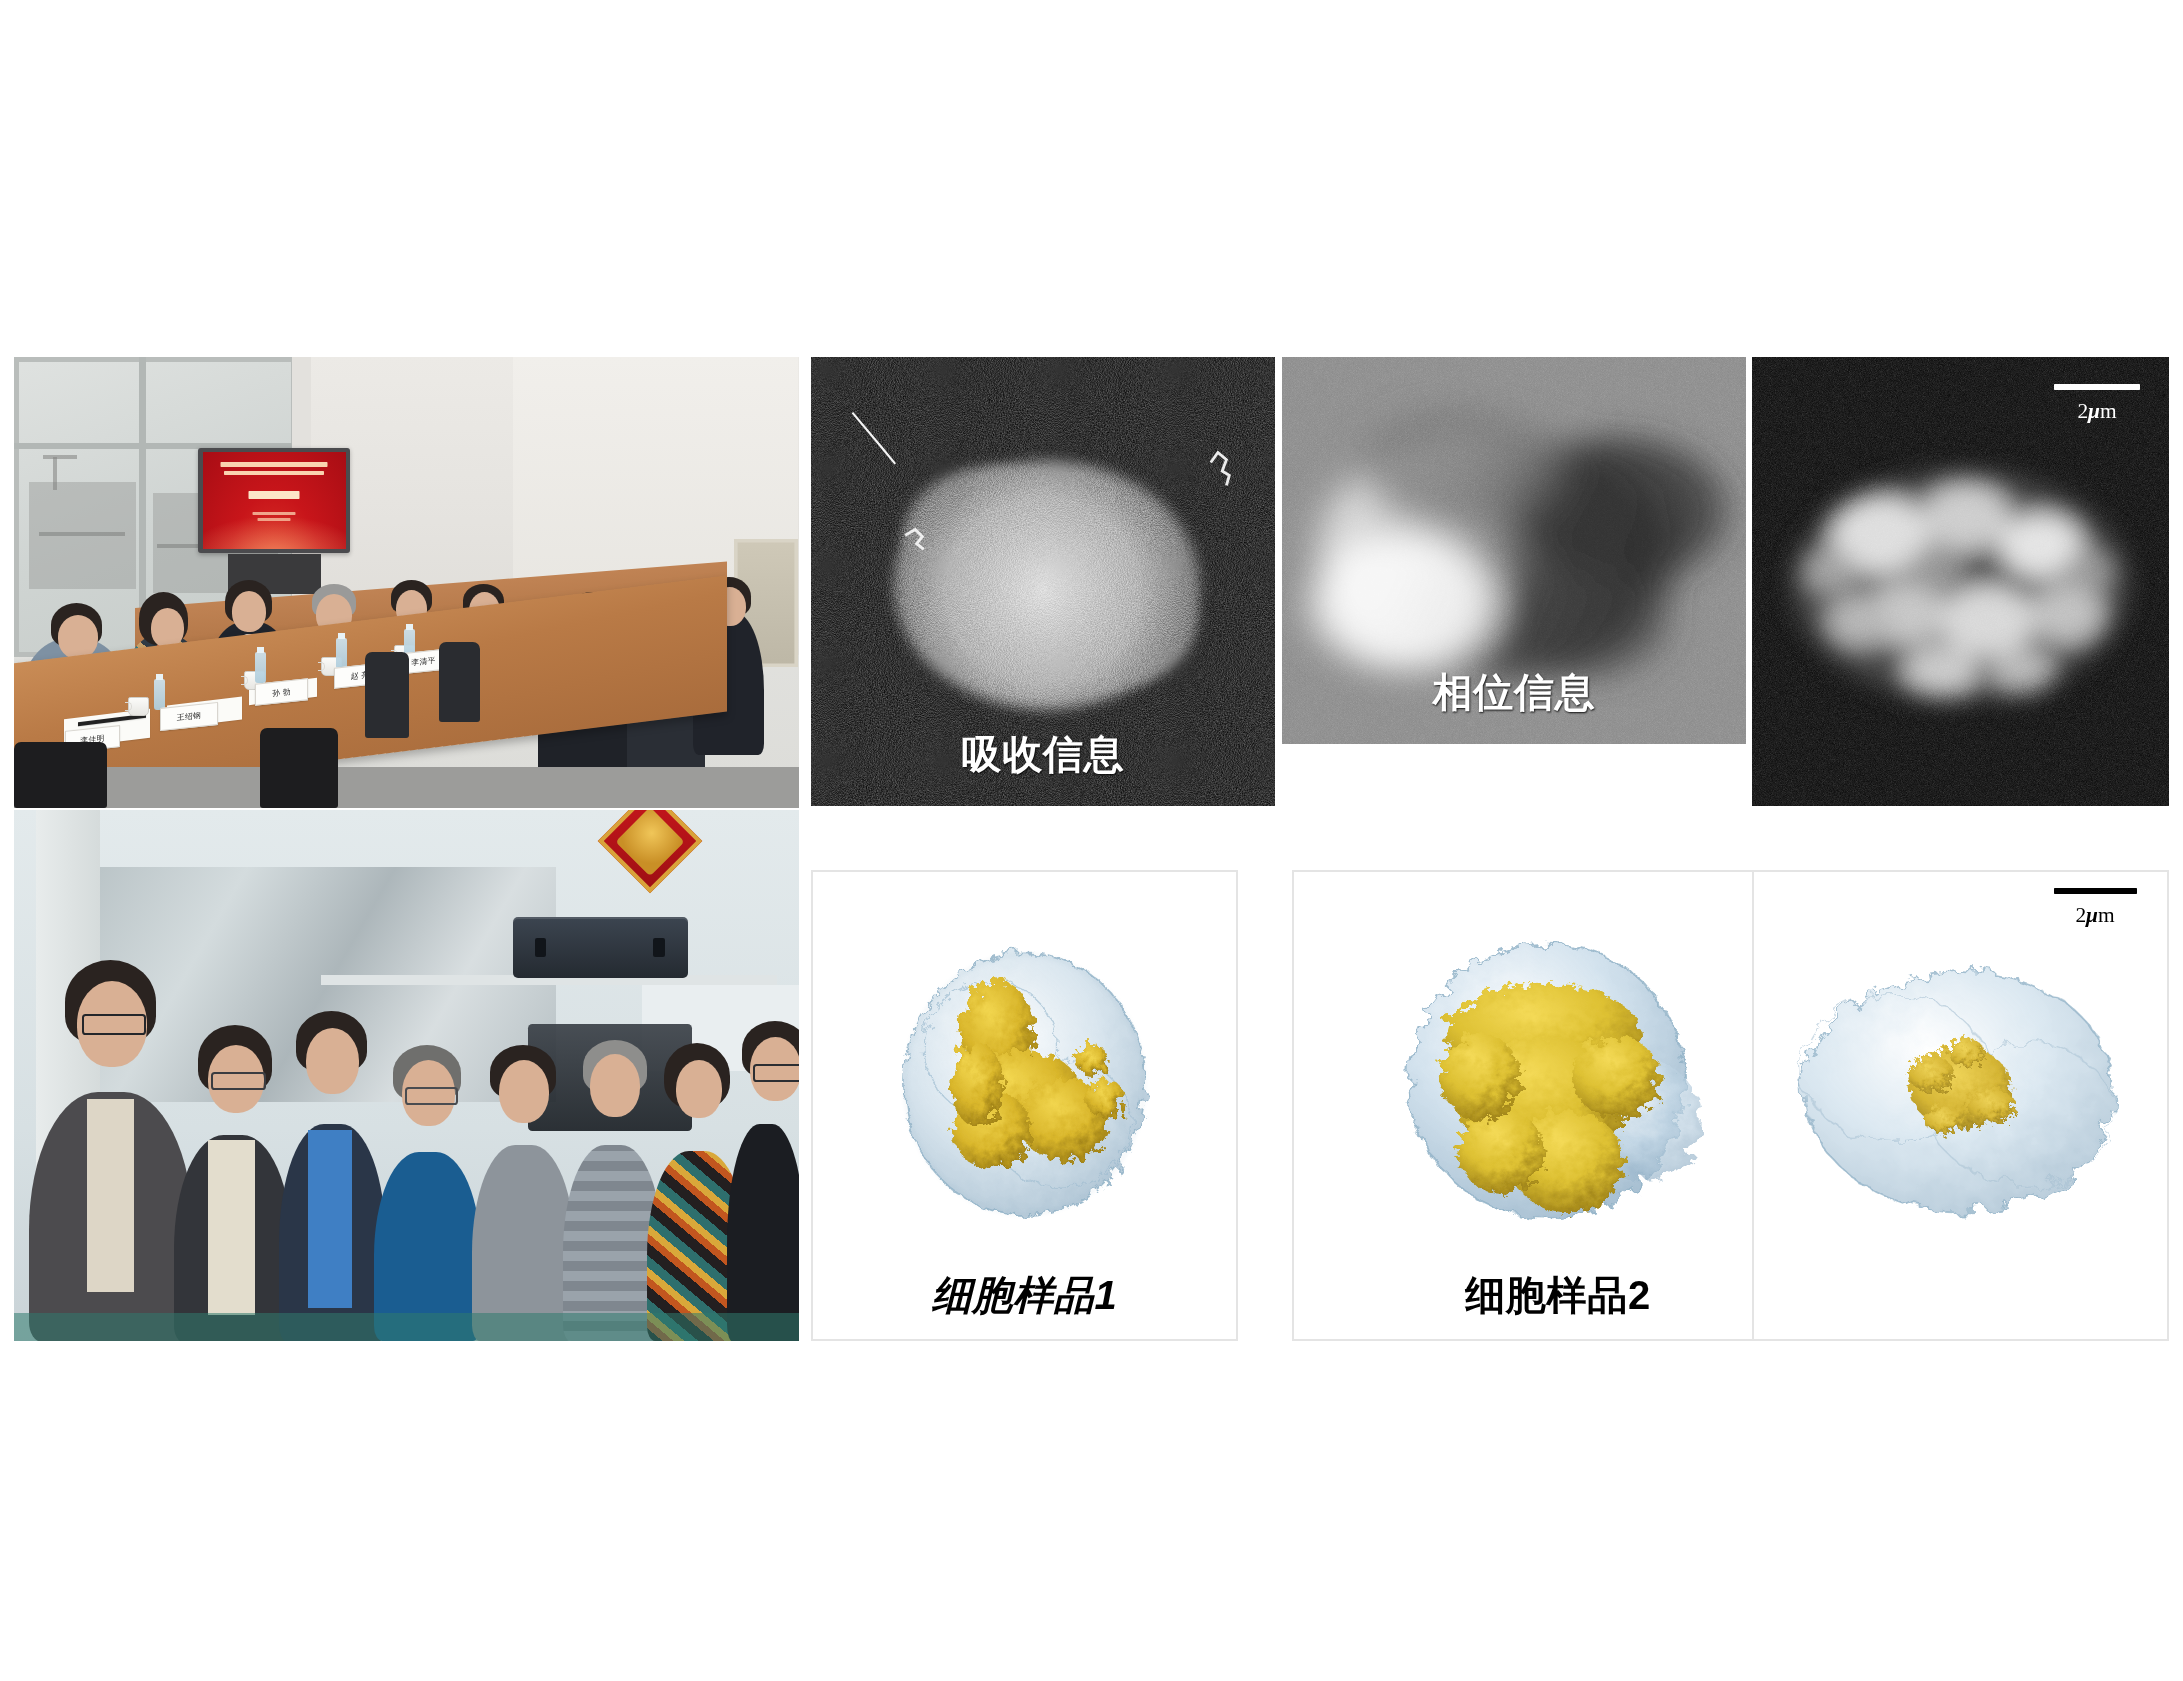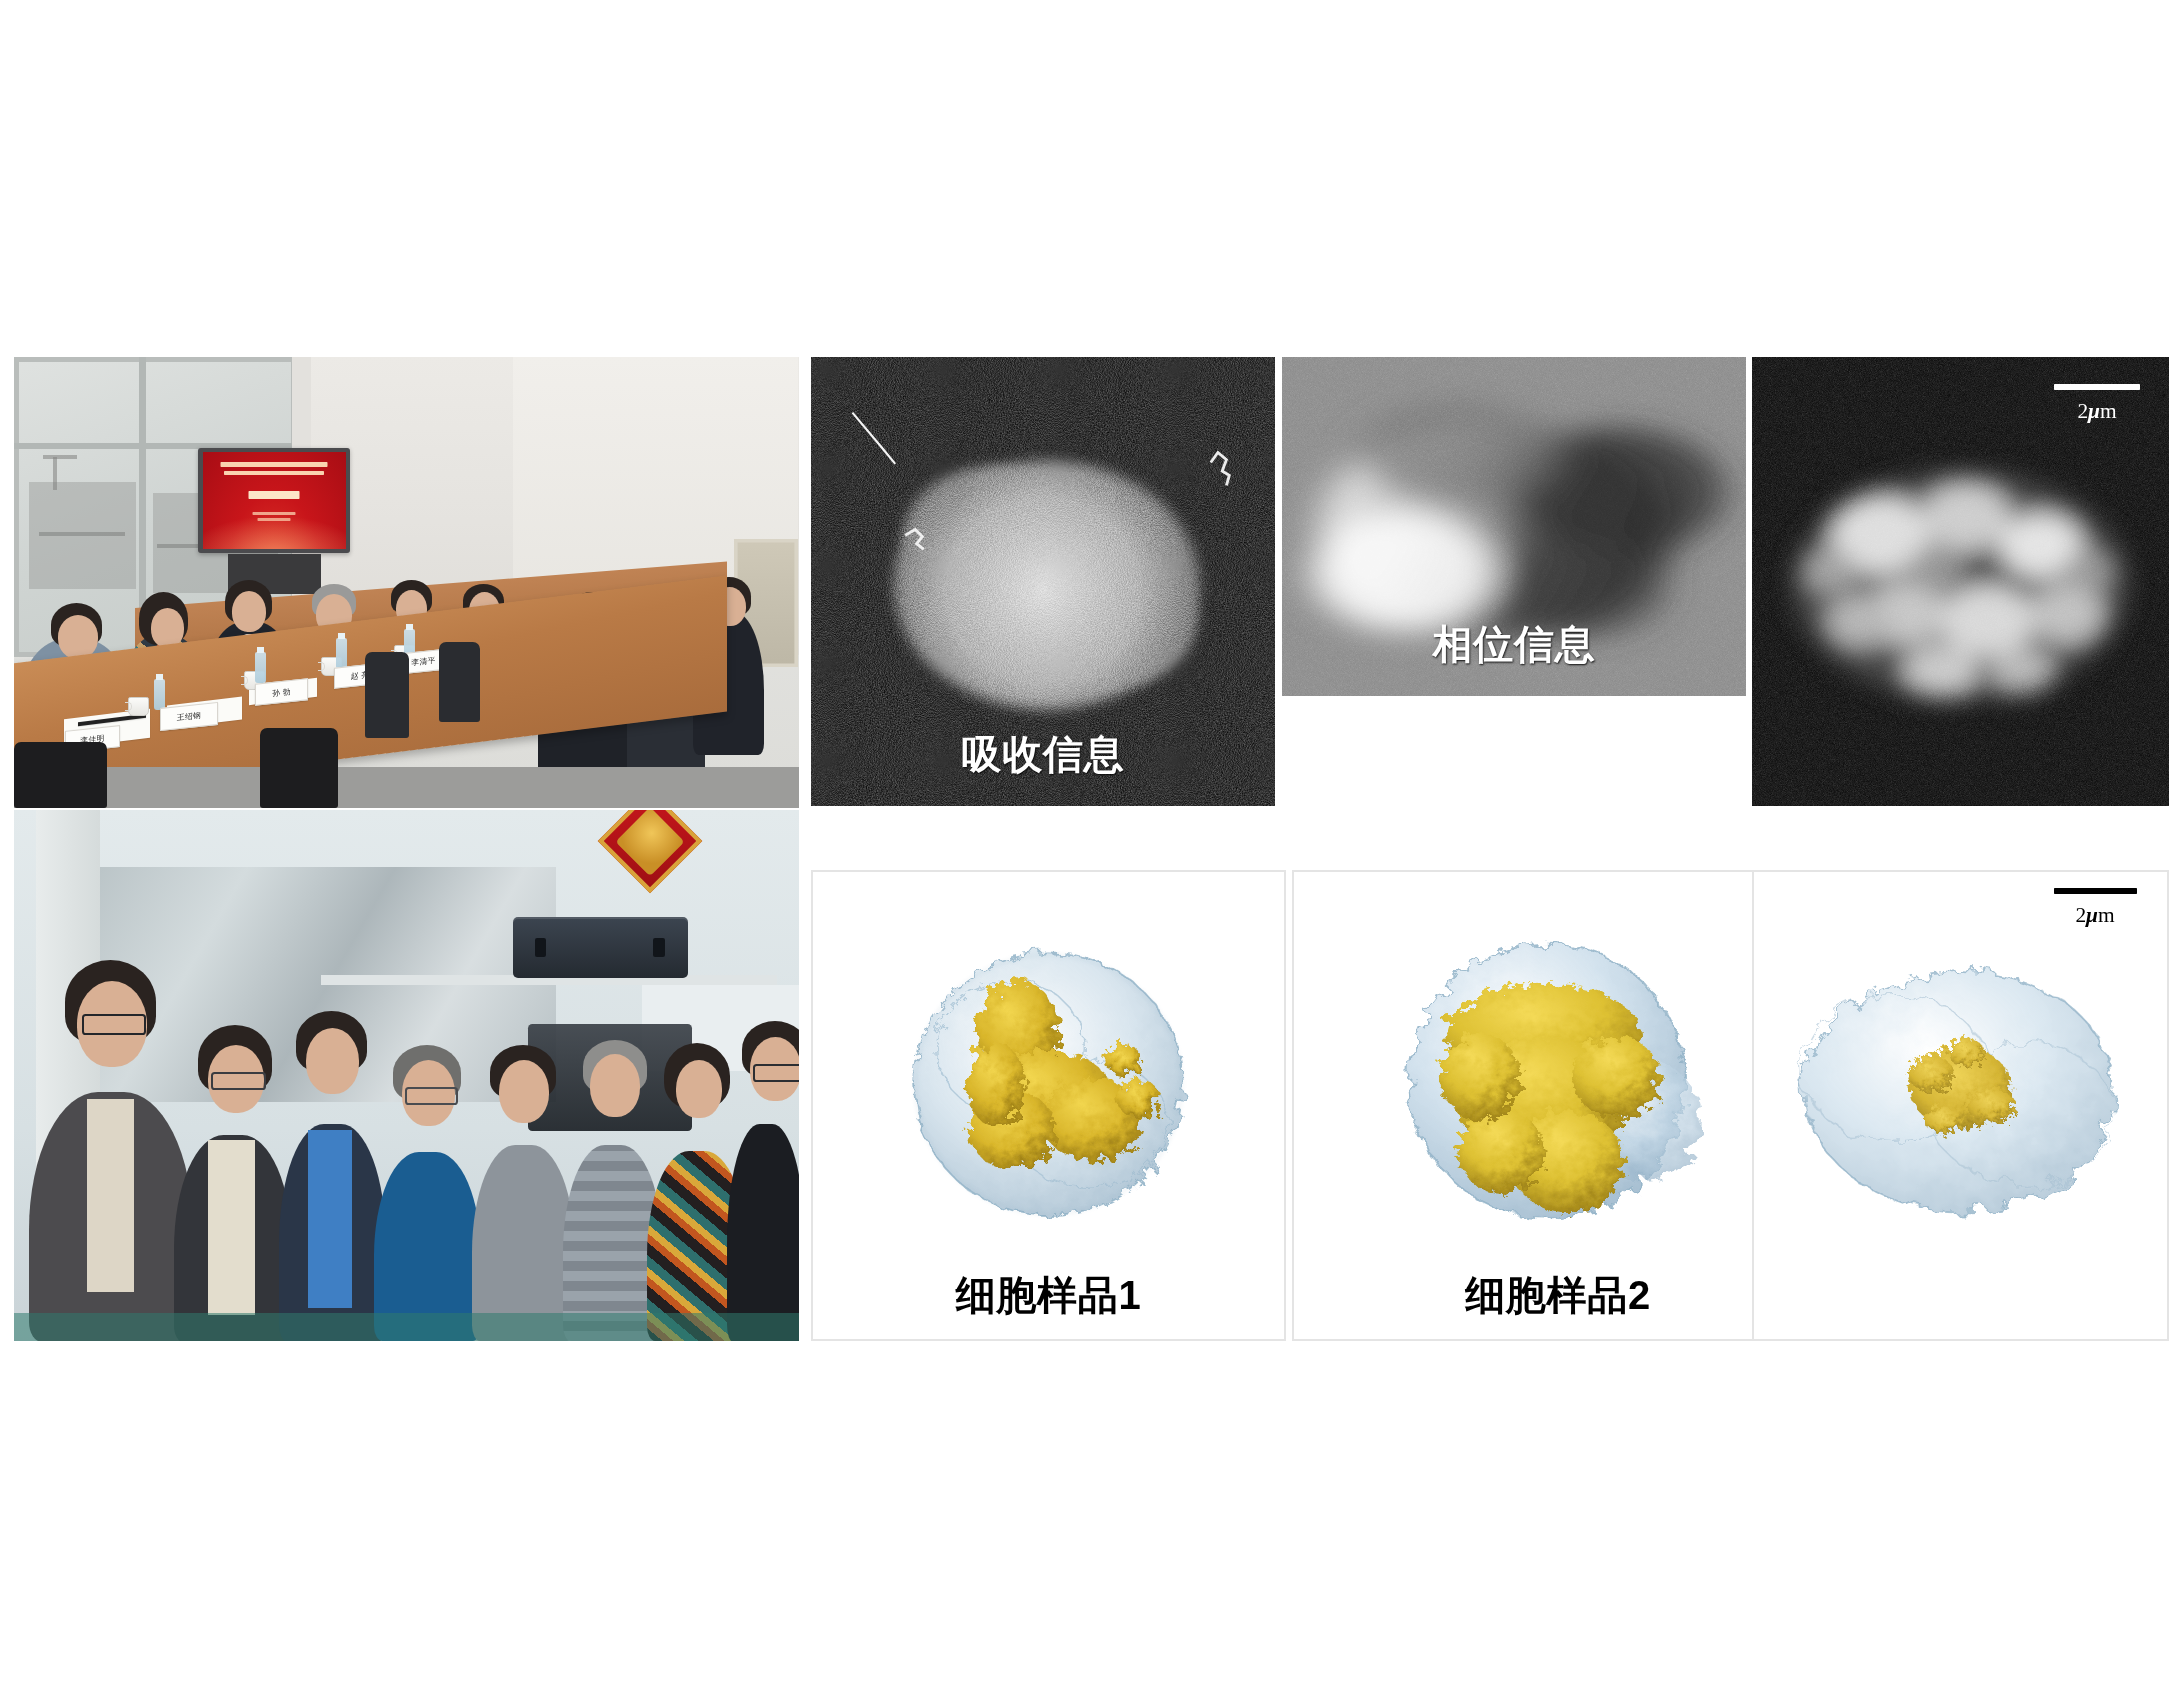--- a/index.html
+++ b/index.html
@@ -315,21 +315,21 @@
         <rect width="650" height="630" fill="url(#cellA)"></rect>
         <rect width="650" height="630" filter="url(#nA)" opacity="0.75" style="mix-blend-mode:screen"></rect>
       </g>
       <path d="M58 78 L100 128 L118 150" stroke="#ffffff" stroke-width="3" fill="none" opacity="0.95"></path>
       <path d="M560 148 l10 -14 l12 10 l-6 16 l10 6 l-4 14" stroke="#ffffff" stroke-width="4" fill="none" opacity="0.9"></path>
       <path d="M132 250 l14 -8 l10 10 l-8 10 l10 8" stroke="#ffffff" stroke-width="4" fill="none" opacity="0.85"></path>
     </svg>
     <div class="lbl" style="bottom:24px;font-size:40px;">吸收信息</div>
   </div>
 
-  <div class="sci darkpanel" style="left:1282px;top:357px;width:464px;height:339px;background:#6f6f6f;">
+  <div class="sci darkpanel" style="left:1282px;top:357px;width:464px;height:387px;background:#6f6f6f;">
     <svg class="noise" viewBox="0 0 650 630" preserveAspectRatio="none">
       <defs>
         <filter id="nB" x="0" y="0" width="100%" height="100%">
           <feTurbulence type="fractalNoise" baseFrequency="0.95" numOctaves="2" seed="19"></feTurbulence>
           <feColorMatrix type="saturate" values="0"></feColorMatrix>
         </filter>
         <filter id="blB">
             <feGaussianBlur stdDeviation="26"></feGaussianBlur>
           </filter>
         <linearGradient id="gB" x1="0" y1="0" x2="1" y2="0.35">
@@ -381,21 +381,21 @@
         <ellipse cx="470" cy="300" rx="34" ry="28" fill="#9e9e9e"></ellipse>
       </g>
       <rect width="584" height="630" filter="url(#nC)" opacity="0.22" style="mix-blend-mode:overlay"></rect>
     </svg>
     <div class="sclbar" style="right:18.5px;top:27px;width:107px;">
       <div class="bar" style="background:#ffffff;width:86px;margin:0 auto;"></div>
       <div class="txt" style="color:#ffffff;"><span>2</span><span class="mu">μ</span><span>m</span></div>
     </div>
   </div>
 
-  <div class="sci lightpanel" style="left:811px;top:870px;width:475px;height:471px;">
+  <div class="sci lightpanel" style="left:811px;top:870px;width:427px;height:471px;font-style:italic;">
     <svg class="noise" viewBox="0 0 666 660" preserveAspectRatio="none">
       <defs>
         <filter id="cb1">
             <feGaussianBlur stdDeviation="3"></feGaussianBlur>
           </filter>
         <filter id="rough1" x="-20%" y="-20%" width="140%" height="140%">
           <feTurbulence type="fractalNoise" baseFrequency="0.05" numOctaves="4" seed="5"></feTurbulence>
           <feDisplacementMap in="SourceGraphic" scale="26"></feDisplacementMap>
         </filter>
         <filter id="org1" x="-20%" y="-20%" width="140%" height="140%">

